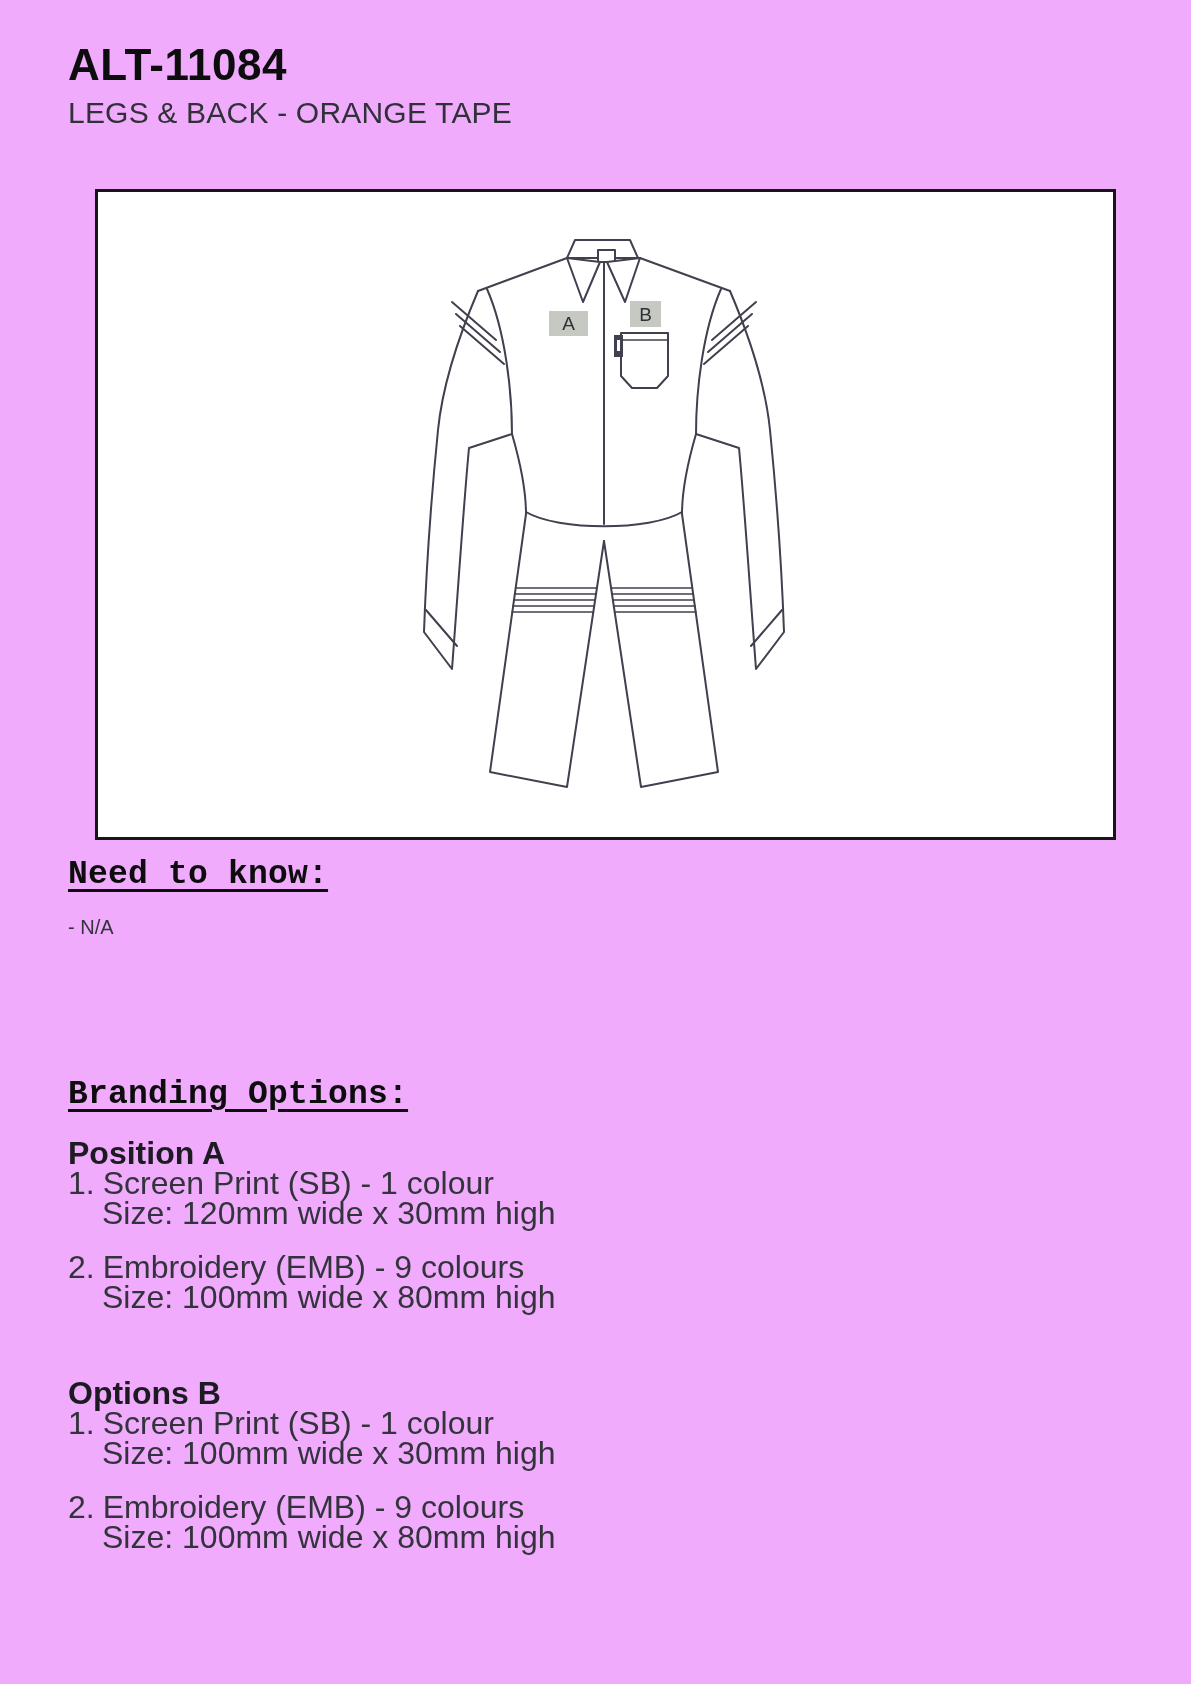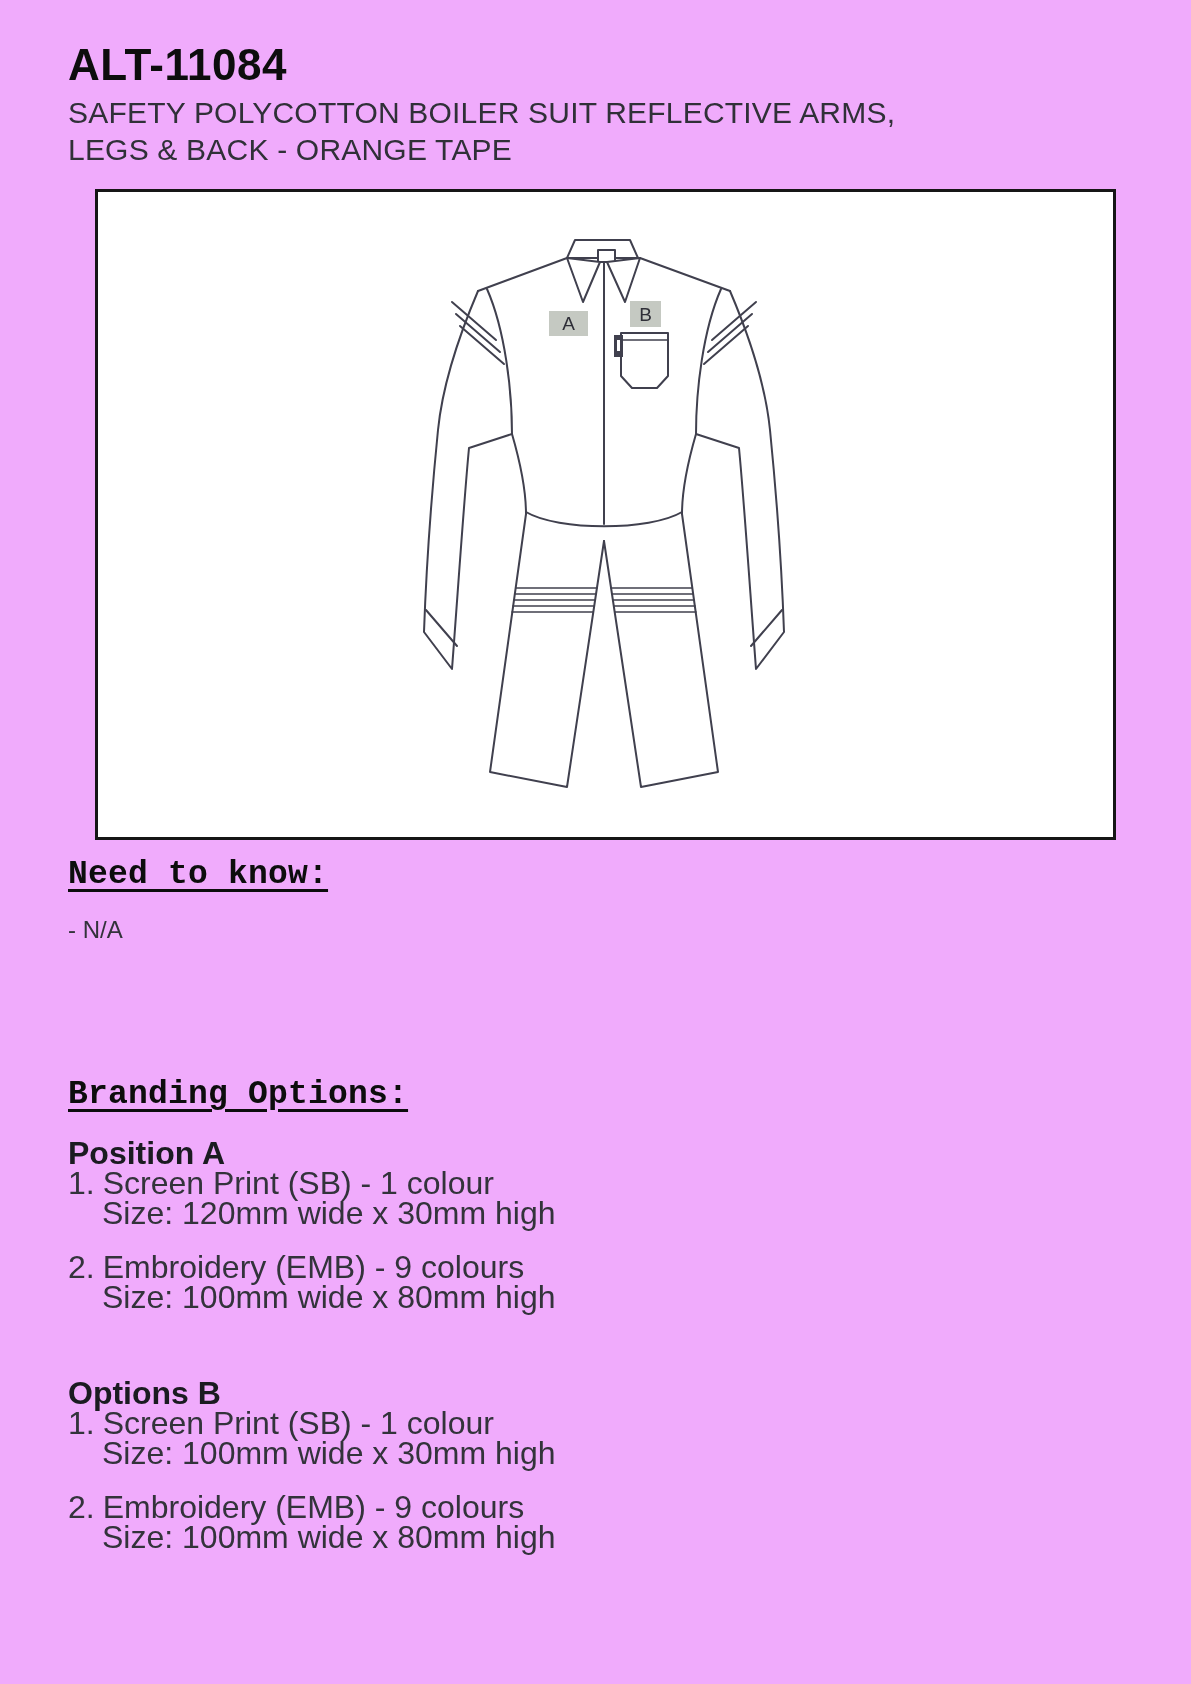--- a/index.html
+++ b/index.html
@@ -28,40 +28,39 @@
   .marker-a { left:451px; top:119px; width:39px; height:25px; }
   .marker-b { left:532px; top:109px; width:31px; height:26px; }
   .section-heading {
     position:absolute; left:68px; font-size:33px; font-weight:700; color:#0d0d0d;
     text-decoration:underline; text-decoration-thickness:3px; text-underline-offset:6px;
     letter-spacing:0.2px;
     font-family:Liberation Mono, monospace;
   }
   #need-heading { top:856px; }
   #branding-heading { top:1076px; }
-  .na-line { position:absolute; left:68px; top:916px; font-size:24px; color:#33333b; }
+  .na-line { position:absolute; left:68px; top:916px; font-size:20px; color:#33333b; }
   .pos-block { position:absolute; left:68px; font-size:32px; color:#33333b; }
   #pos-a { top:1138px; }
   #pos-b { top:1378px; }
   .pos-title { font-weight:700; color:#1b1b21; line-height:30px; }
   .opt { margin-top:0; }
   .opt + .opt { margin-top:24px; }
   .opt-line { line-height:30px; }
   .opt-method { margin-left:8px; }
   .opt-size { line-height:30px; margin-left:34px; }
 </style>
 </head>
 <body>
 
 <div class="page">
 
   <div class="title">ALT-11084</div>
 
   <div class="subtitle">
-    <div>SAFETY POLYCOTTON BOILER SUIT REFLECTIVE ARMS,</div>
     <div>LEGS &amp; BACK - ORANGE TAPE</div>
   </div>
 
   <div class="diagram-box">
     <svg width="1015" height="645" viewBox="98 192 1015 645" xmlns="http://www.w3.org/2000/svg">
       <g fill="none" stroke="#40404e" stroke-width="2" stroke-linejoin="round" stroke-linecap="round">
 
         <g>
           <path d="M478,291 C455,345 442,390 438,430 C432,490 426,575 424,632 L452,669 C458,590 464,500 469,448 L512,434"></path>
           <path d="M426,610 L457,646"></path>

